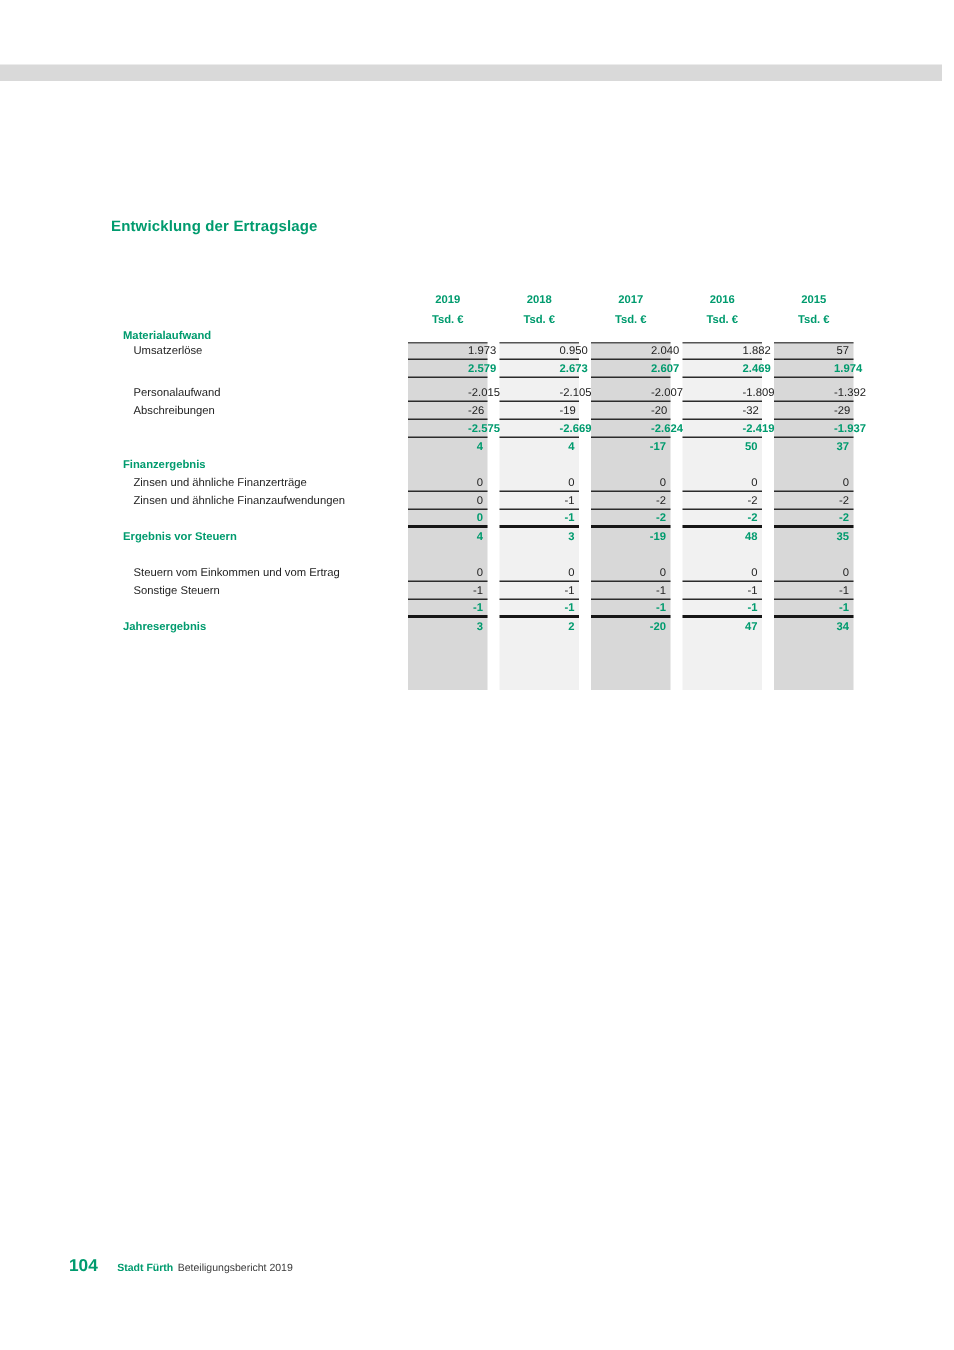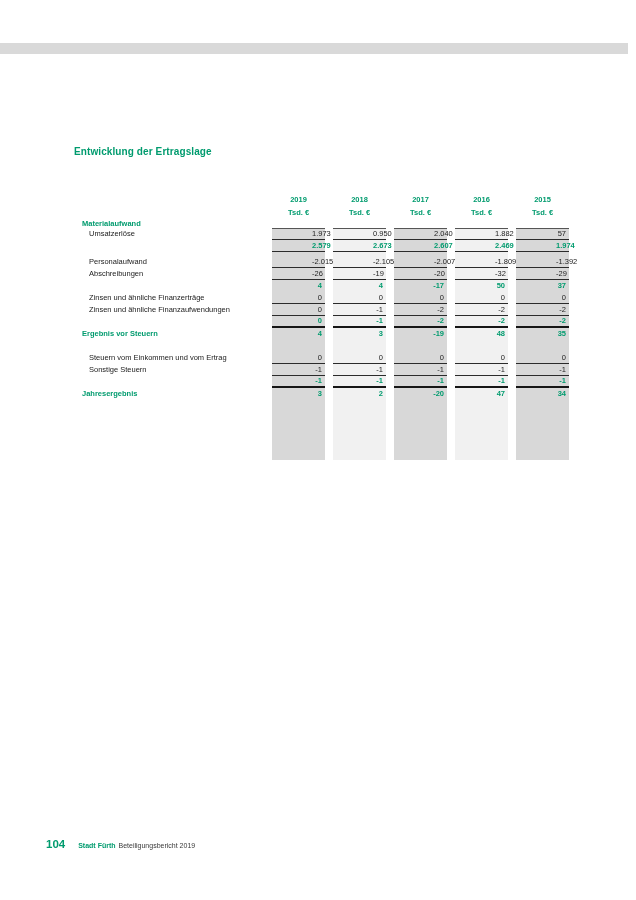--- a/index.html
+++ b/index.html
@@ -136,25 +136,36 @@
       <div class="trow h12">
         <div class="lbl item">Abschreibungen</div>
         <div class="cell u1">-26</div>
         <div class="cell u1">-19</div>
         <div class="cell u1">-20</div>
         <div class="cell u1">-32</div>
         <div class="cell u1">-29</div>
       </div>
       <div class="trow h12">
         <div class="lbl item"></div>
+        <div class="cell u1 green">-2.575</div>
+        <div class="cell u1 green">-2.669</div>
+        <div class="cell u1 green">-2.624</div>
+        <div class="cell u1 green">-2.419</div>
+        <div class="cell u1 green">-1.937</div>
+      </div>
+      <div class="trow h12">
+        <div class="lbl item"></div>
         <div class="cell green">4</div>
         <div class="cell green">4</div>
         <div class="cell green">-17</div>
         <div class="cell green">50</div>
         <div class="cell green">37</div>
+      </div>
+      <div class="trow h12">
+        <div class="lbl section">Finanzergebnis</div>
       </div>
       <div class="trow h12">
         <div class="lbl item">Zinsen und ähnliche Finanzerträge</div>
         <div class="cell u1">0</div>
         <div class="cell u1">0</div>
         <div class="cell u1">0</div>
         <div class="cell u1">0</div>
         <div class="cell u1">0</div>
       </div>
       <div class="trow h12">

